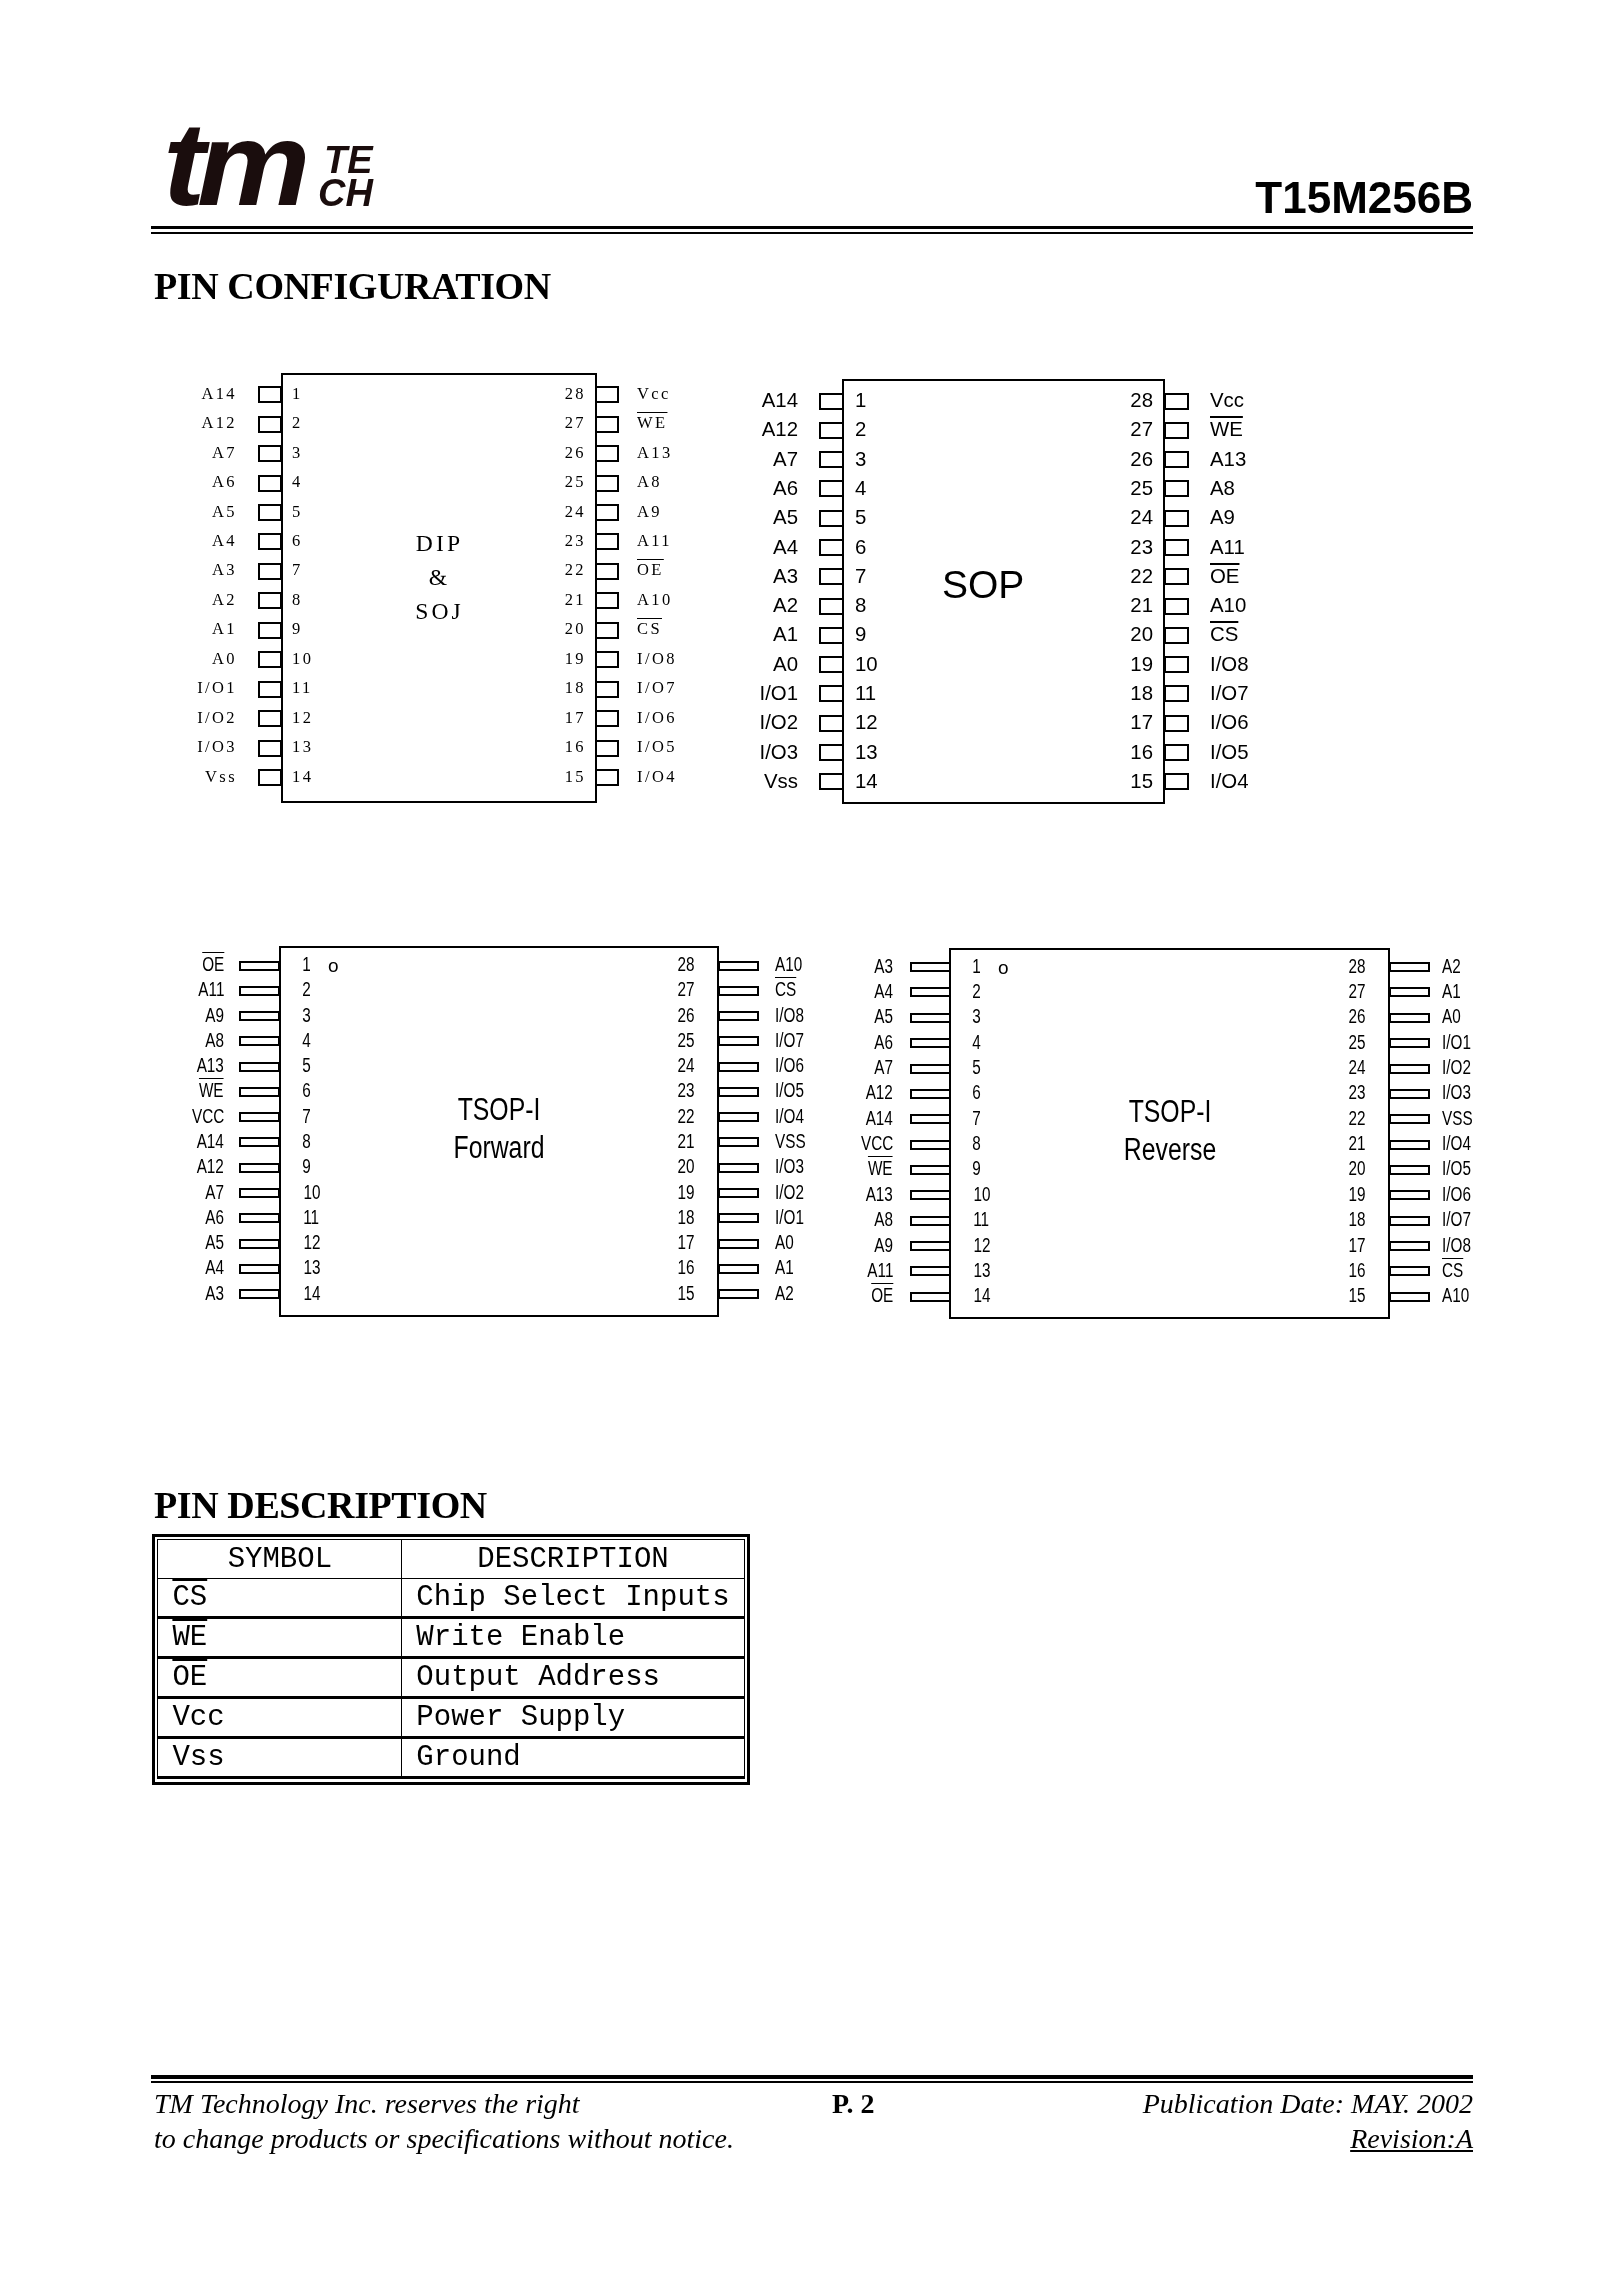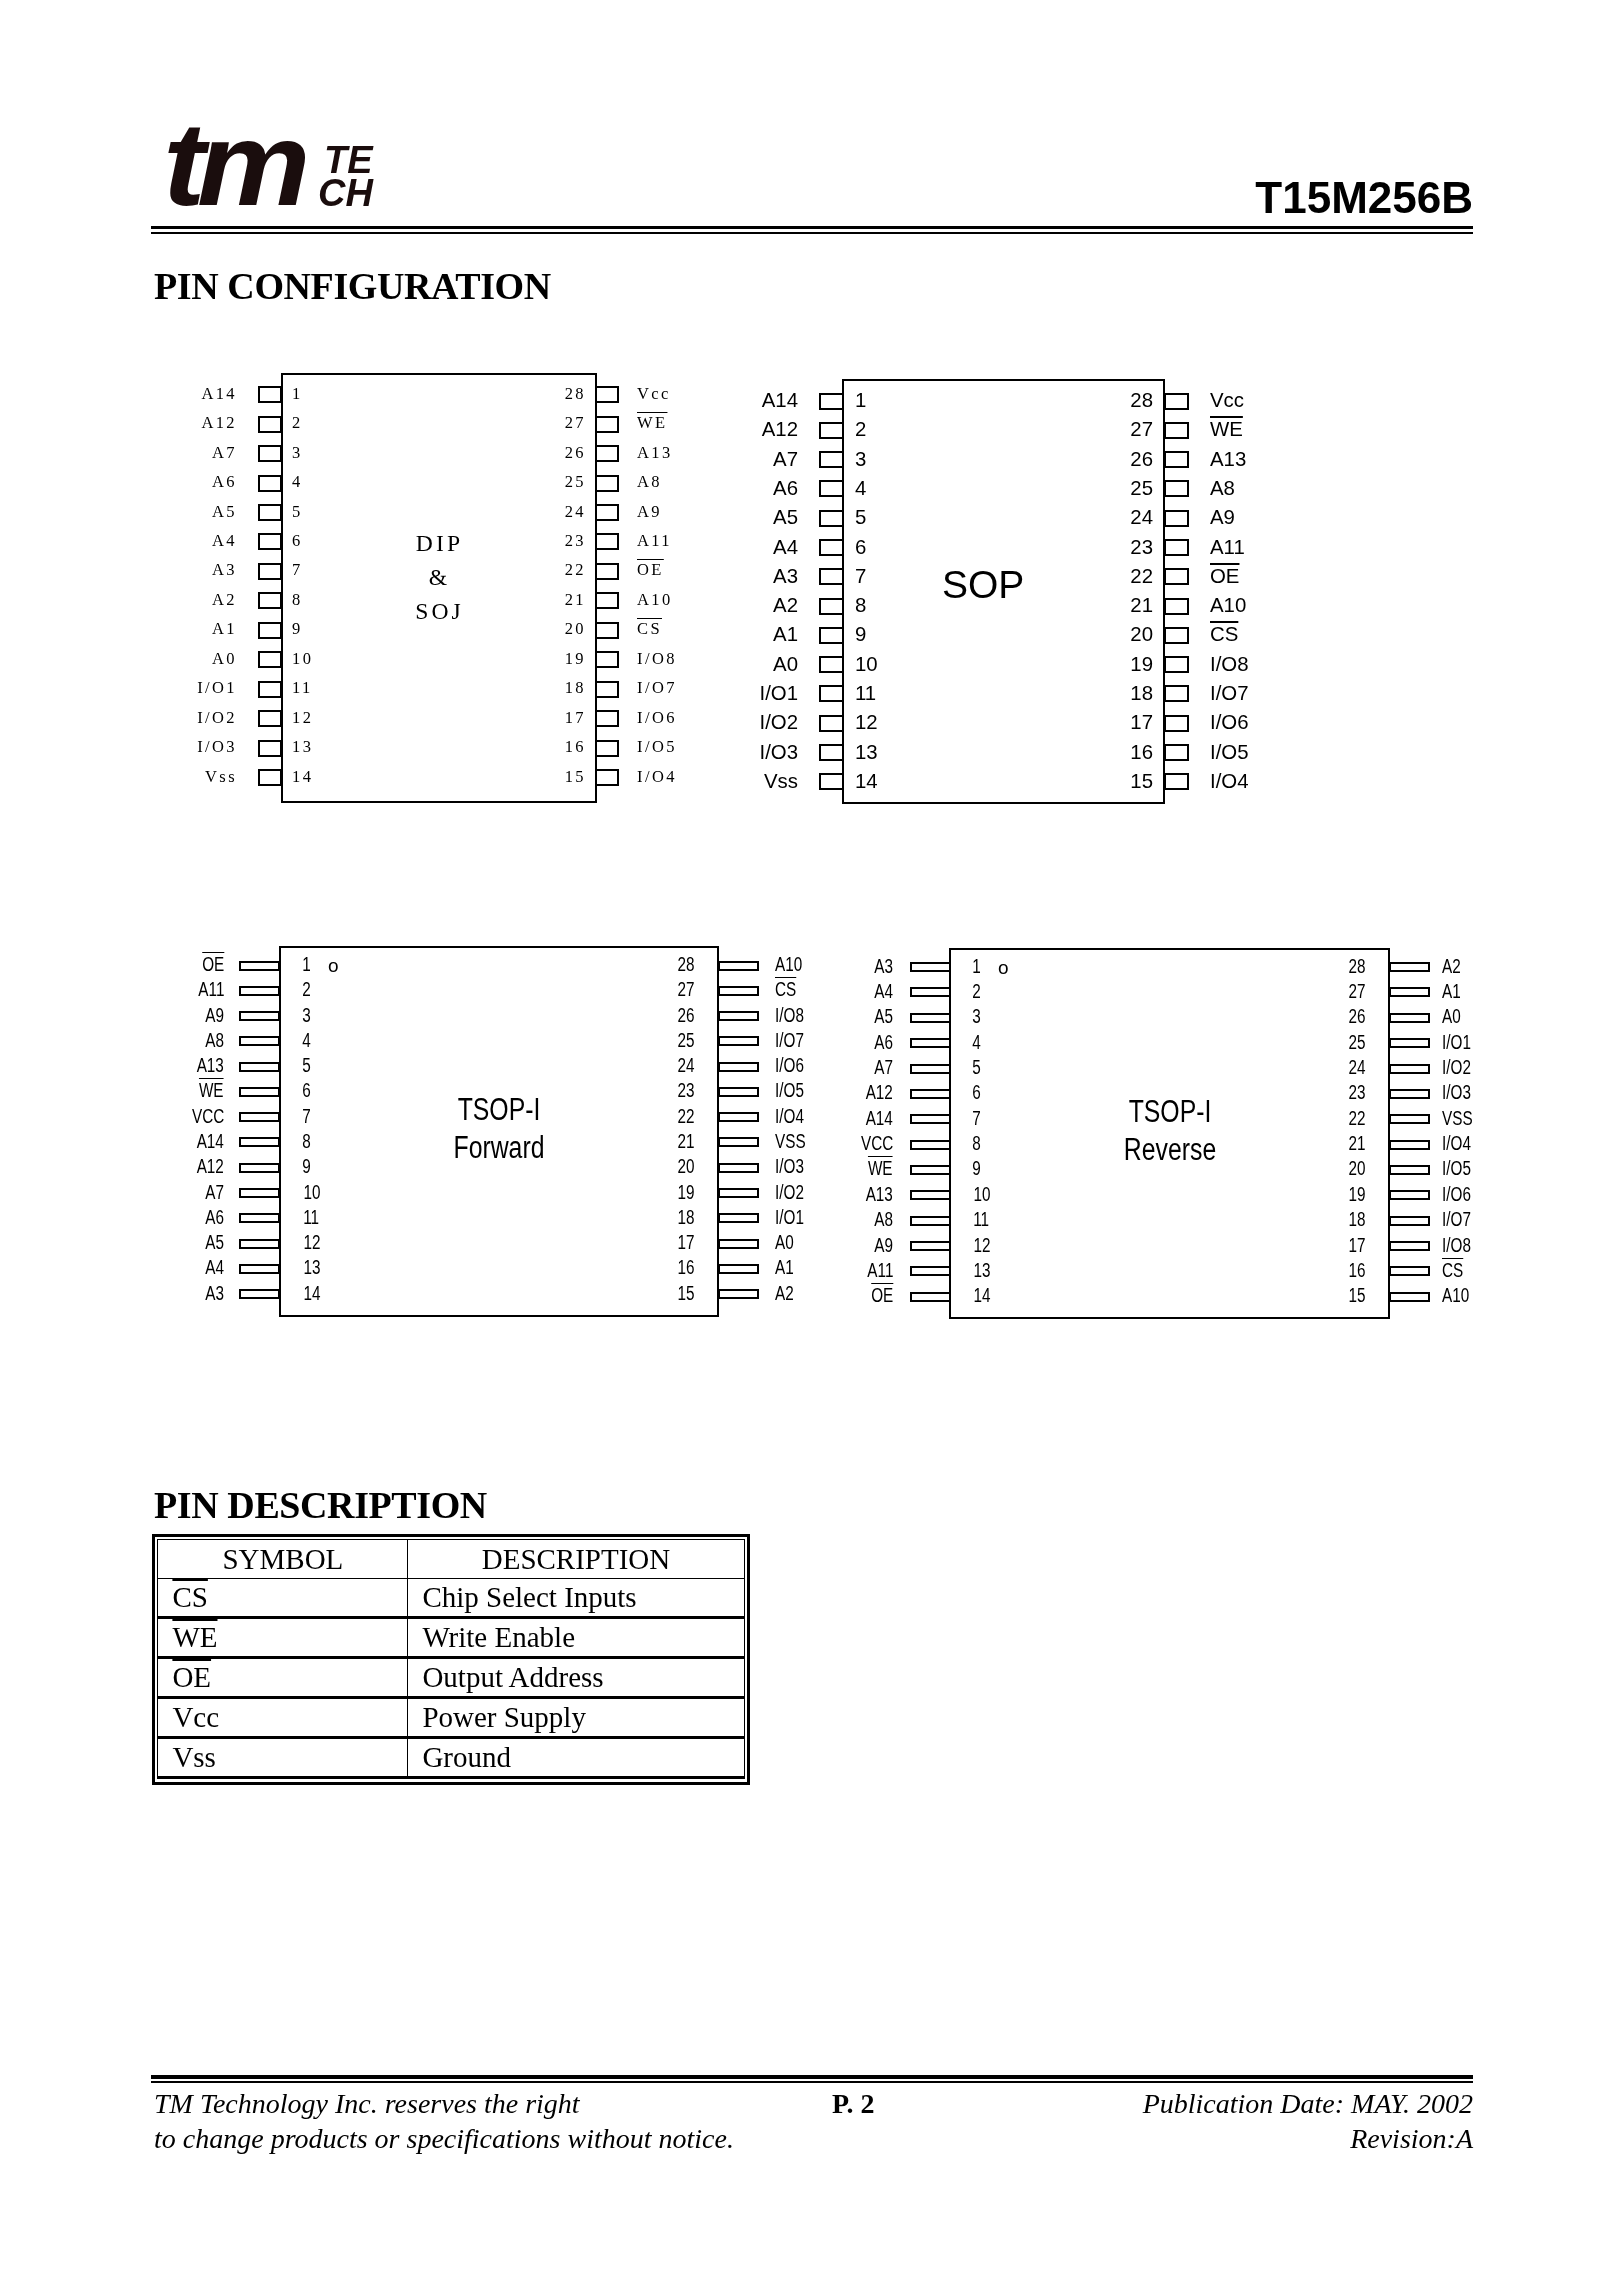--- a/index.html
+++ b/index.html
@@ -22,21 +22,21 @@
   .pkg-box { position:absolute; border:2.4px solid #000; box-sizing:border-box; background:#fff; }
   .stub { position:absolute; border:2.4px solid #000; box-sizing:border-box; background:#fff; }
   .lbl { position:absolute; white-space:nowrap; line-height:1; }
   .ol { text-decoration:overline; }
   .pin-serif { font-family:"Liberation Serif", serif; font-size:16.5px; letter-spacing:2.4px; }
   .pin-sans { font-family:"Liberation Sans", sans-serif; font-size:20.4px; }
   .pin-cond { font-family:"Liberation Sans", sans-serif; font-size:19.6px; display:inline-block; transform:scaleX(0.78); }
 
   
   .pin-table { position:absolute; left:152px; top:1534px; width:598px; border:3.1px solid #000; padding:2.4px; box-sizing:border-box; }
-  .pin-table table { width:100%; border-collapse:collapse; border:1.6px solid #000; font-family:Liberation Serif, serif; font-size:29px; }
+  .pin-table table { width:100%; border-collapse:collapse; border:1.6px solid #000; font-family:Liberation Mono, monospace; font-size:29px; }
   .pin-table td, .pin-table th { border:1.6px solid #000; padding:0 14px; height:37px; line-height:37px; font-weight:normal; text-align:left; white-space:nowrap; }
   .pin-table th { text-align:center; height:38px; }
   .pin-table td.sym { width:221px; }
   .pin-table tr td { border-bottom:3.1px solid #000; }
 
   .footer-text { position:absolute; font-family:"Liberation Serif", serif; font-style:italic; font-size:28px; line-height:31px; white-space:nowrap; }
   .footer-page { position:absolute; font-family:"Liberation Serif", serif; font-weight:bold; font-size:28px; line-height:31px; }
 </style>
 </head>
 <body>
@@ -462,14 +462,14 @@
     </tbody>
   </table>
 </div>
 
 <div class="rule-thick" style="top:2075px; height:3.9px;"></div>
 <div class="rule-thin" style="top:2081px;"></div>
 <div class="footer-text" style="left:154px; top:2088px;">TM Technology Inc. reserves the right</div>
 <div class="footer-text" style="left:154px; top:2123px;">to change products or specifications without notice.</div>
 <div class="footer-page" style="left:832px; top:2088px;">P. 2</div>
 <div class="footer-text" style="right:149px; top:2088px; text-align:right;">Publication Date: MAY. 2002</div>
-<div class="footer-text" style="right:149px; top:2123px; text-align:left;">Revision:A</div>
+<div class="footer-text" style="right:149px; top:2123px; text-align:left;text-decoration:underline;">Revision:A</div>
 
 
 </body></html>

